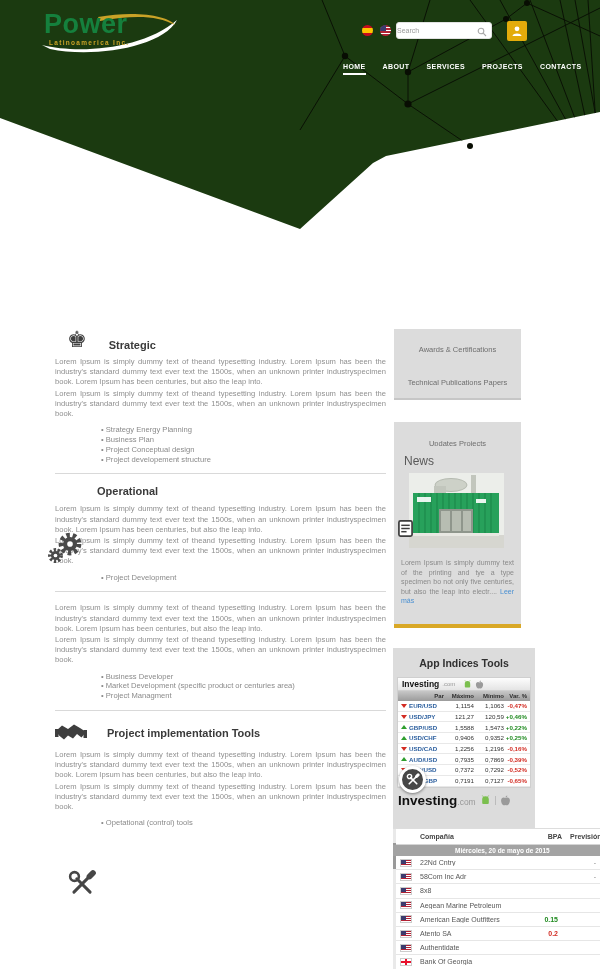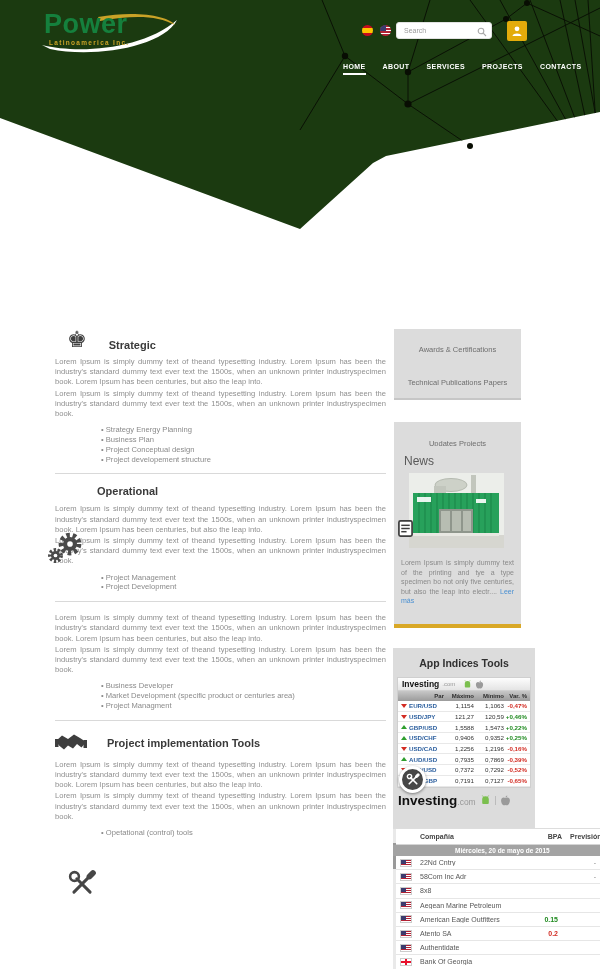--- a/index.html
+++ b/index.html
@@ -14,21 +14,21 @@
   .logo-title { position:absolute; left:8px; top:1px; font-size:27px; font-weight:bold; color:#15803d; letter-spacing:0.5px; }
   .logo-sub { position:absolute; left:13px; top:31px; font-size:6.5px; font-weight:bold; color:#c9a227; letter-spacing:1.3px; }
 
   .lang-flags { position:absolute; left:362px; top:25px; display:flex; gap:7px; }
   .flag-round { width:11px; height:11px; border-radius:50%; overflow:hidden; position:relative; cursor:pointer; }
   .flag-es-bg { width:100%; height:100%; background:linear-gradient(180deg,#c60b1e 0 30%,#ffc400 30% 72%,#c60b1e 72%); }
   .flag-us-bg { width:100%; height:100%; background:repeating-linear-gradient(180deg,#b22234 0 1.5px,#fff 1.5px 3px); }
   .flag-us-canton { position:absolute; left:0; top:0; width:5.5px; height:5.5px; background:#3c3b6e; }
 
   .search-box { position:absolute; left:396px; top:22px; width:96px; height:17px; background:#fff; border-radius:3px; border:1px solid #e2e2e2; }
-  .search-box input { position:absolute; left:0; top:0; width:82px; height:100%; border:none; outline:none; background:transparent; font-family:"Liberation Sans",sans-serif; font-size:7px; color:#777; padding-left:7px; }
+  .search-box input { position:absolute; left:0; top:0; width:82px; height:100%; border:none; outline:none; background:transparent; font-family:"Liberation Sans",sans-serif; font-size:7px; color:#777; }
   .search-box input::placeholder { color:#9a9a9a; }
   .search-icon { position:absolute; right:4px; top:3.5px; }
 
   .user-btn { position:absolute; left:507px; top:21px; width:20px; height:20px; background:#e3ac0b; border-radius:2px; cursor:pointer; display:flex; align-items:center; justify-content:center; }
 
   .main-nav { position:absolute; top:63px; left:343px; display:flex; gap:17px; }
   .main-nav a { color:#fff; font-size:7px; font-weight:bold; letter-spacing:0.4px; text-decoration:none; padding-bottom:3px; cursor:pointer; }
   .main-nav a.active { border-bottom:2px solid #fff; }
 
   
@@ -203,21 +203,20 @@
         </svg>
         <svg class="gear-small" width="17" height="17" viewBox="0 0 24 24">
           <circle cx="12" cy="12" r="8" fill="none" stroke="#4a4a4a" stroke-width="5" stroke-dasharray="3.1 2.6"></circle>
           <circle cx="12" cy="12" r="6.5" fill="#4a4a4a"></circle>
             <circle cx="12" cy="12" r="2.6" fill="#fff"></circle>
         </svg>
       </div>
       <p>Lorem Ipsum is simply dummy text of theand typesetting industry. Lorem Ipsum has been the industry's standard dummy text ever text the 1500s, when an unknown printer industryspecimen book. Lorem Ipsum has been centuries, but also the leap into.</p>
       <p>Lorem Ipsum is simply dummy text of theand typesetting industry. Lorem Ipsum has been the industry's standard dummy text ever text the 1500s, when an unknown printer industryspecimen book.</p>
       <ul>
-        <li>Project Management</li>
         <li>Project Development</li>
       </ul>
       <div class="rule"></div>
     </section>
 
     <section>
       <p>Lorem Ipsum is simply dummy text of theand typesetting industry. Lorem Ipsum has been the industry's standard dummy text ever text the 1500s, when an unknown printer industryspecimen book. Lorem Ipsum has been centuries, but also the leap into.</p>
       <p>Lorem Ipsum is simply dummy text of theand typesetting industry. Lorem Ipsum has been the industry's standard dummy text ever text the 1500s, when an unknown printer industryspecimen book.</p>
       <ul>
         <li>Business Developer</li>

